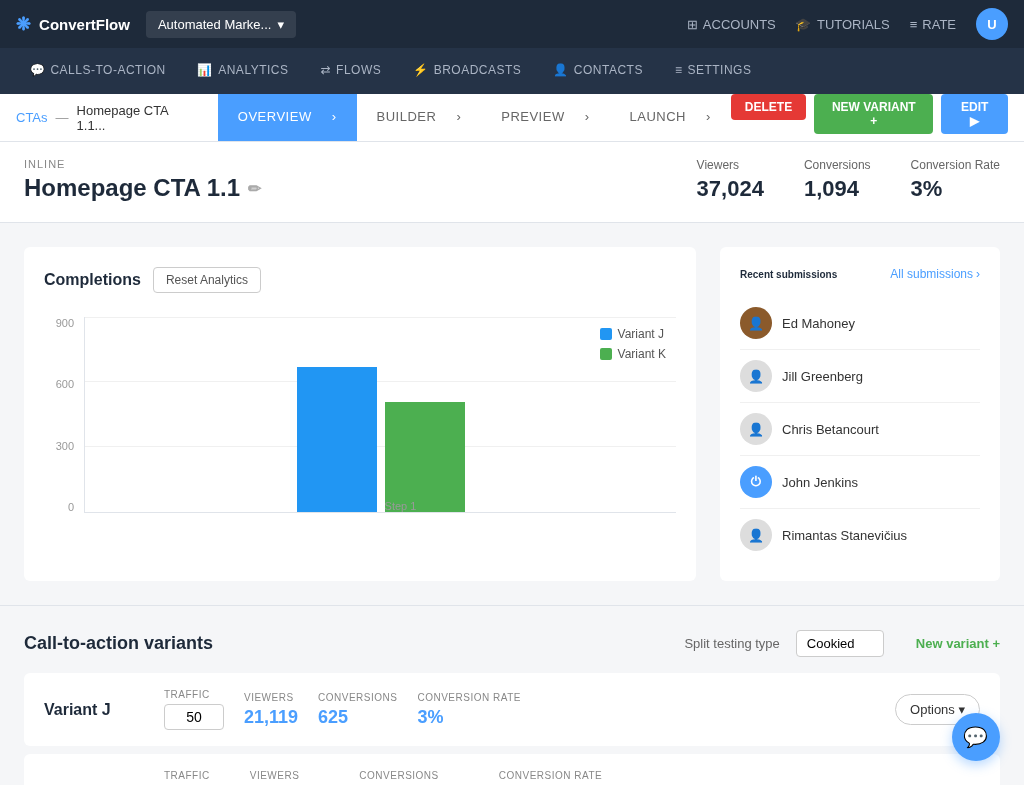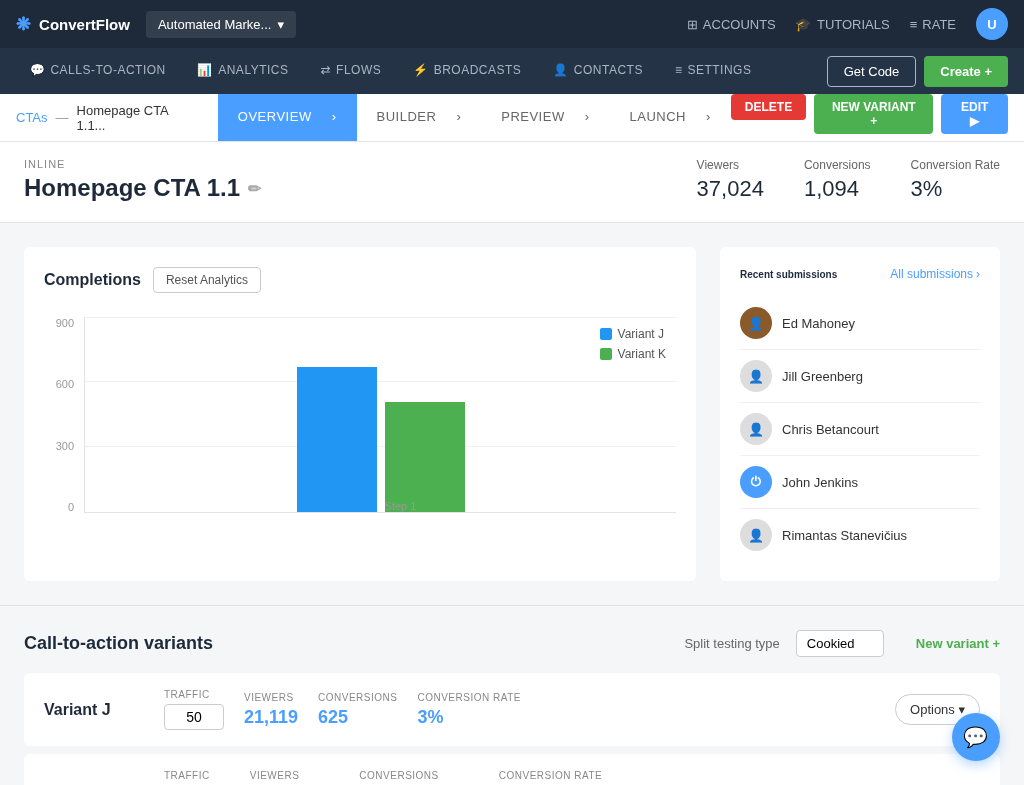--- a/index.html
+++ b/index.html
@@ -158,21 +158,21 @@
       align-items: flex-start;
       gap: 40px;
       border-bottom: 1px solid #e0e4ea;
     }
     .cta-title-section { flex: 1; }
     .cta-type-label { font-size: 11px; color: #888; text-transform: uppercase; letter-spacing: 1px; margin-bottom: 4px; }
     .cta-title { font-size: 24px; font-weight: 700; color: #1e2a3a; display: flex; align-items: center; gap: 8px; }
     .edit-icon { color: #aaa; cursor: pointer; font-size: 16px; }
     .stat-item { text-align: left; }
     .stat-label { font-size: 12px; color: #666; margin-bottom: 4px; }
-    .stat-value { font-size: 22px; font-weight: 400; color: #1e2a3a; }
+    .stat-value { font-size: 22px; font-weight: 700; color: #1e2a3a; }
 
     
     .main-content {
       padding: 24px;
       display: flex;
       gap: 24px;
     }
 
     
     .chart-section {
@@ -420,24 +420,20 @@
       <span>BROADCASTS</span>
     </div>
     <div class="sec-nav-item">
       <span>👤</span>
       <span>CONTACTS</span>
     </div>
     <div class="sec-nav-item">
       <span>≡</span>
       <span>SETTINGS</span>
     </div>
-  </div>
-  <div class="sec-nav-actions">
-    <button class="btn-get-code">Get Code</button>
-    <button class="btn-create">Create +</button>
   </div>
 </nav>
 
 <div class="tab-bar">
   <div class="breadcrumb-section">
     <a class="breadcrumb-link">CTAs</a>
     <span class="breadcrumb-sep">—</span>
     <span class="breadcrumb-current">Homepage CTA 1.1...</span>
   </div>
   <div class="tab-items">

